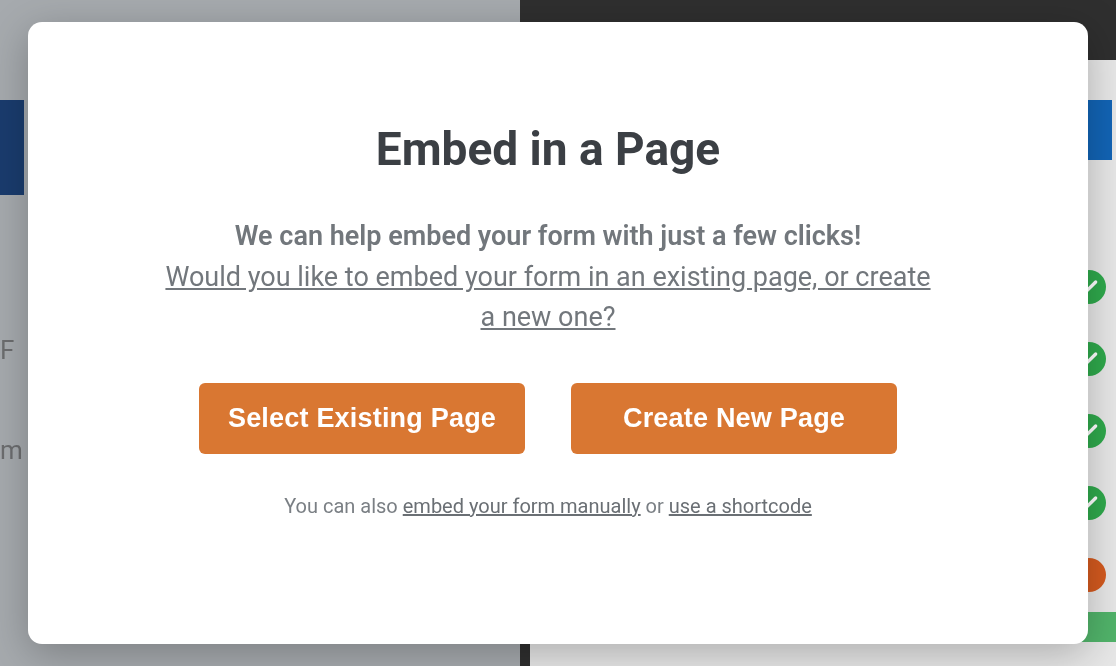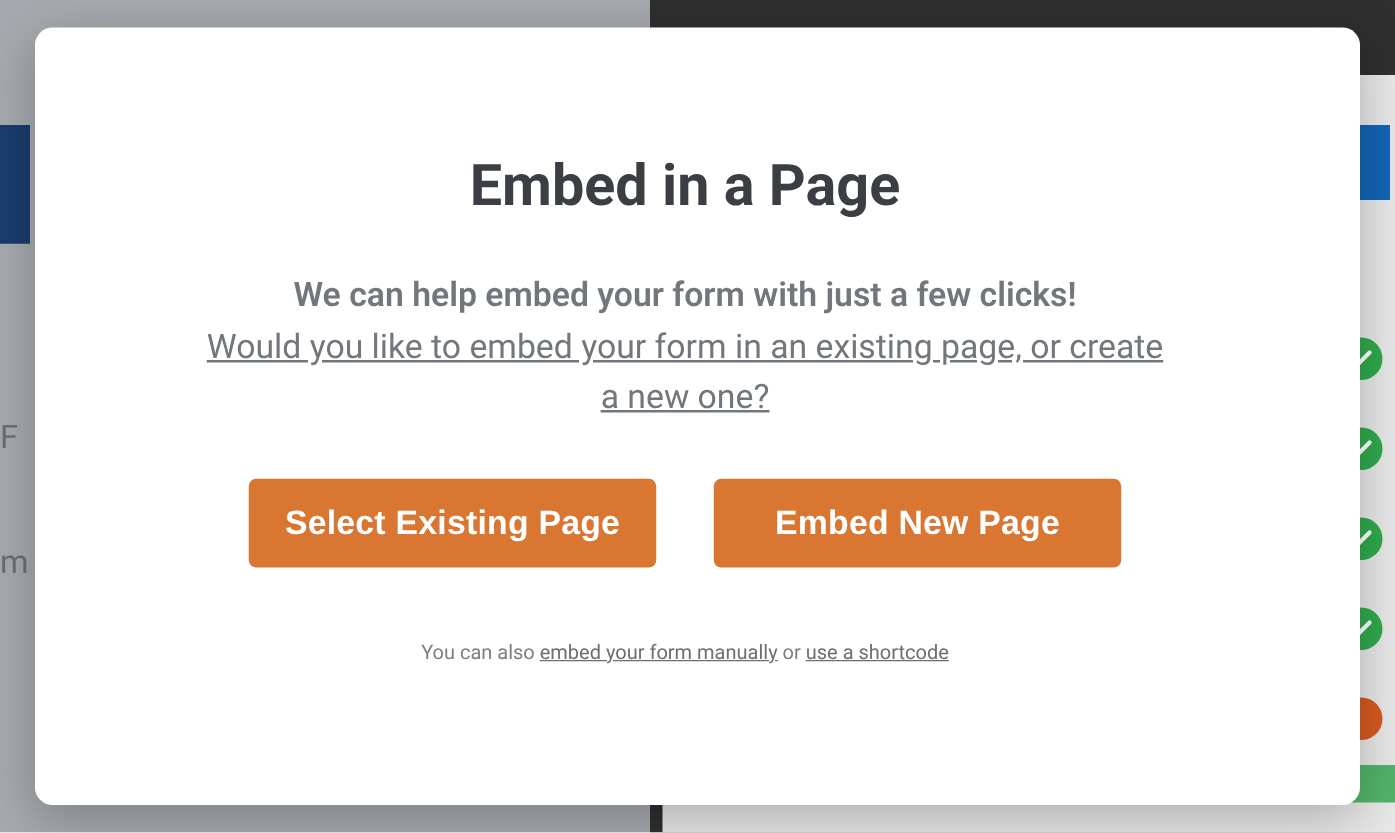--- a/index.html
+++ b/index.html
@@ -143,24 +143,23 @@
       border: none;
       border-radius: 6px;
       font-size: 27px;
       font-weight: 600;
       padding: 20px 10px;
       width: 326px;
       cursor: pointer;
       letter-spacing: 0.2px;
     }
     .footer-line {
-      font-size: 16px;
+      font-size: 20px;
       color: #7a7f84;
       text-align: left;
-      margin-top: 18px;
     }
     .footer-line a {
       color: #6a6f74;
       text-decoration: underline;
       cursor: pointer;
     }
   </style>
 </head>
 <body>
 
@@ -199,18 +198,18 @@
     <div class="green-strip"></div>
   </div>
 </div>
 
 <div class="modal">
   <h1 class="modal-title">Embed in a Page</h1>
   <div class="modal-subtitle-bold">We can help embed your form with just a few clicks!</div>
   <div class="modal-subtitle-regular">Would you like to embed your form in an existing page, or create a new one?</div>
   <div class="button-row">
     <button class="primary-btn">Select Existing Page</button>
-    <button class="primary-btn">Embed New Page</button>
+    <button class="primary-btn">Create New Page</button>
   </div>
   <div class="footer-line">
     <span>You can also </span><a>embed your form manually</a><span> or </span><a>use a shortcode</a>
   </div>
 </div>
 
 </body></html>

